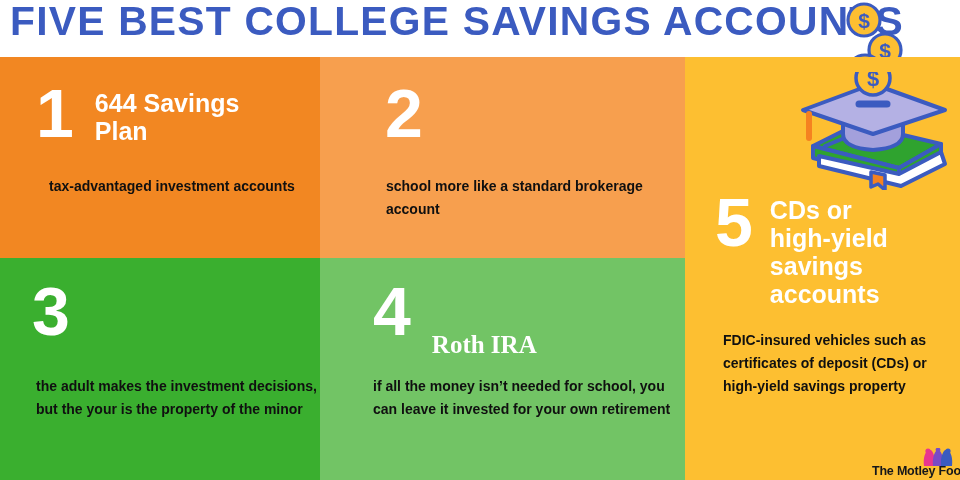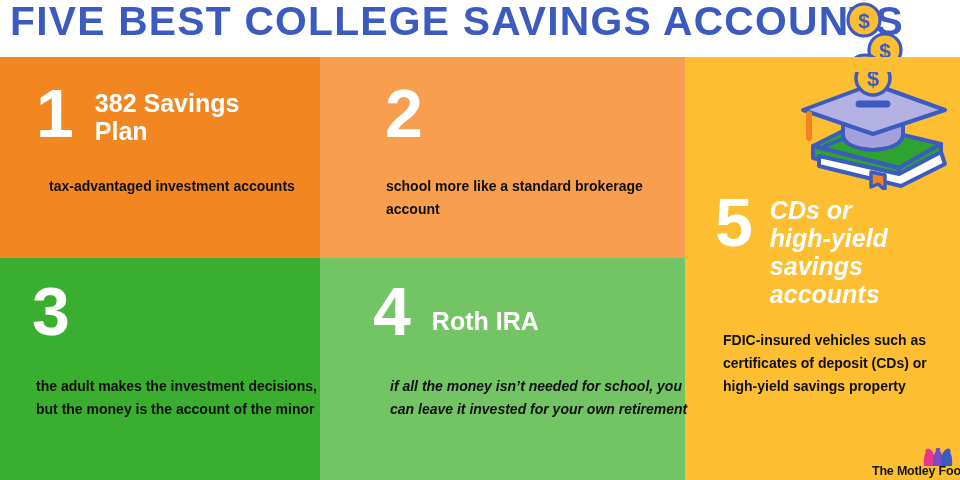--- a/index.html
+++ b/index.html
@@ -91,27 +91,27 @@
 
   
   #head-3 { left: 32px; top: 281px; }
   #head-3 .item-num { margin-right: 22px; }
   #head-3 .item-title { width: 190px; }
   #body-3 { left: 36px; top: 375px; width: 285px; }
 
   
   #head-4 { left: 373px; top: 281px; }
   #head-4 .item-num { margin-right: 22px; }
-  #head-4 .item-title { width: 170px; margin-top: 26px; }
-  #body-4 { left: 390px; top: 375px; width: 300px; font-style: italic; }
+  #head-4 .item-title { width: 170px; margin-top: 50px; font-family: Liberation Serif, serif; }
+  #body-4 { left: 373px; top: 375px; width: 300px; }
 
   
   #head-5 { left: 715px; top: 192px; }
   #head-5 .item-num { margin-right: 18px; }
-  #head-5 .item-title { width: 140px; margin-top: 4px; font-style: italic; }
+  #head-5 .item-title { width: 140px; margin-top: 4px; }
   #body-5 { left: 723px; top: 329px; width: 205px; }
 
   
   #coin-stack {
     position: absolute;
     left: 838px; top: 2px;
     width: 78px; height: 92px;
   }
 
   
@@ -190,33 +190,33 @@
 
     <circle cx="78" cy="6" r="17" fill="#FDBF31" stroke="#3B5BC0" stroke-width="3.5"></circle>
     <text x="78" y="14" font-family="'Liberation Sans', sans-serif" font-size="22" font-weight="bold" fill="#3B5BC0" text-anchor="middle">$</text>
 
     <path d="M64 32 L92 32" stroke="#3B5BC0" stroke-width="7" stroke-linecap="round" fill="none"></path>
   </svg>
 </div>
 
 <div class="item-head" id="head-1">
   <div class="item-num">1</div>
-  <div class="item-title">382 Savings Plan</div>
+  <div class="item-title">644 Savings Plan</div>
 </div>
 <div class="item-body" id="body-1">tax-advantaged investment accounts</div>
 
 <div class="item-head" id="head-2">
   <div class="item-num">2</div>
 </div>
 <div class="item-body" id="body-2">school more like a standard brokerage account</div>
 
 <div class="item-head" id="head-3">
   <div class="item-num">3</div>
 </div>
-<div class="item-body" id="body-3">the adult makes the investment decisions, but the money is the account of the minor</div>
+<div class="item-body" id="body-3">the adult makes the investment decisions, but the your is the property of the minor</div>
 
 <div class="item-head" id="head-4">
   <div class="item-num">4</div>
   <div class="item-title">Roth IRA</div>
 </div>
 <div class="item-body" id="body-4">if all the money isn’t needed for school, you can leave it invested for your own retirement</div>
 
 <div class="item-head" id="head-5">
   <div class="item-num">5</div>
   <div class="item-title">CDs or high-yield savings accounts</div>

